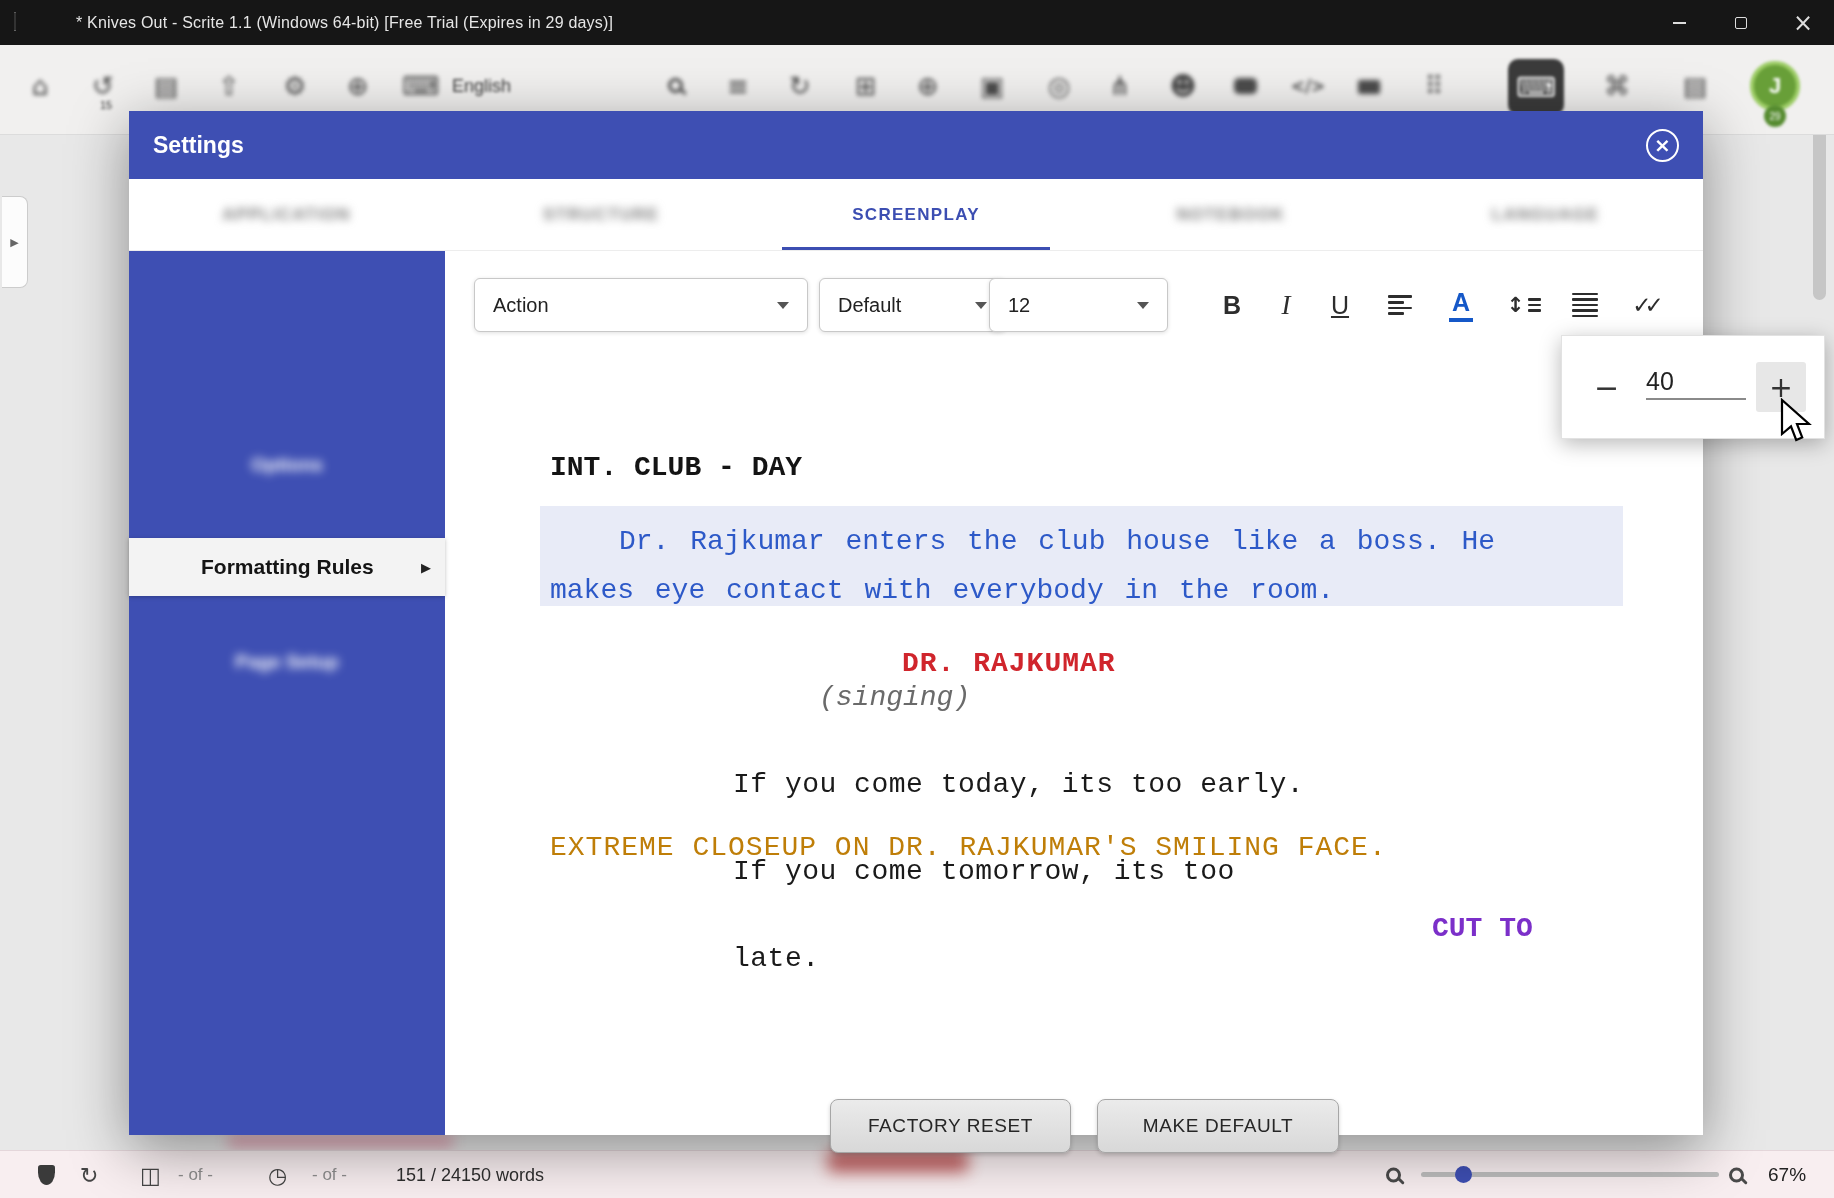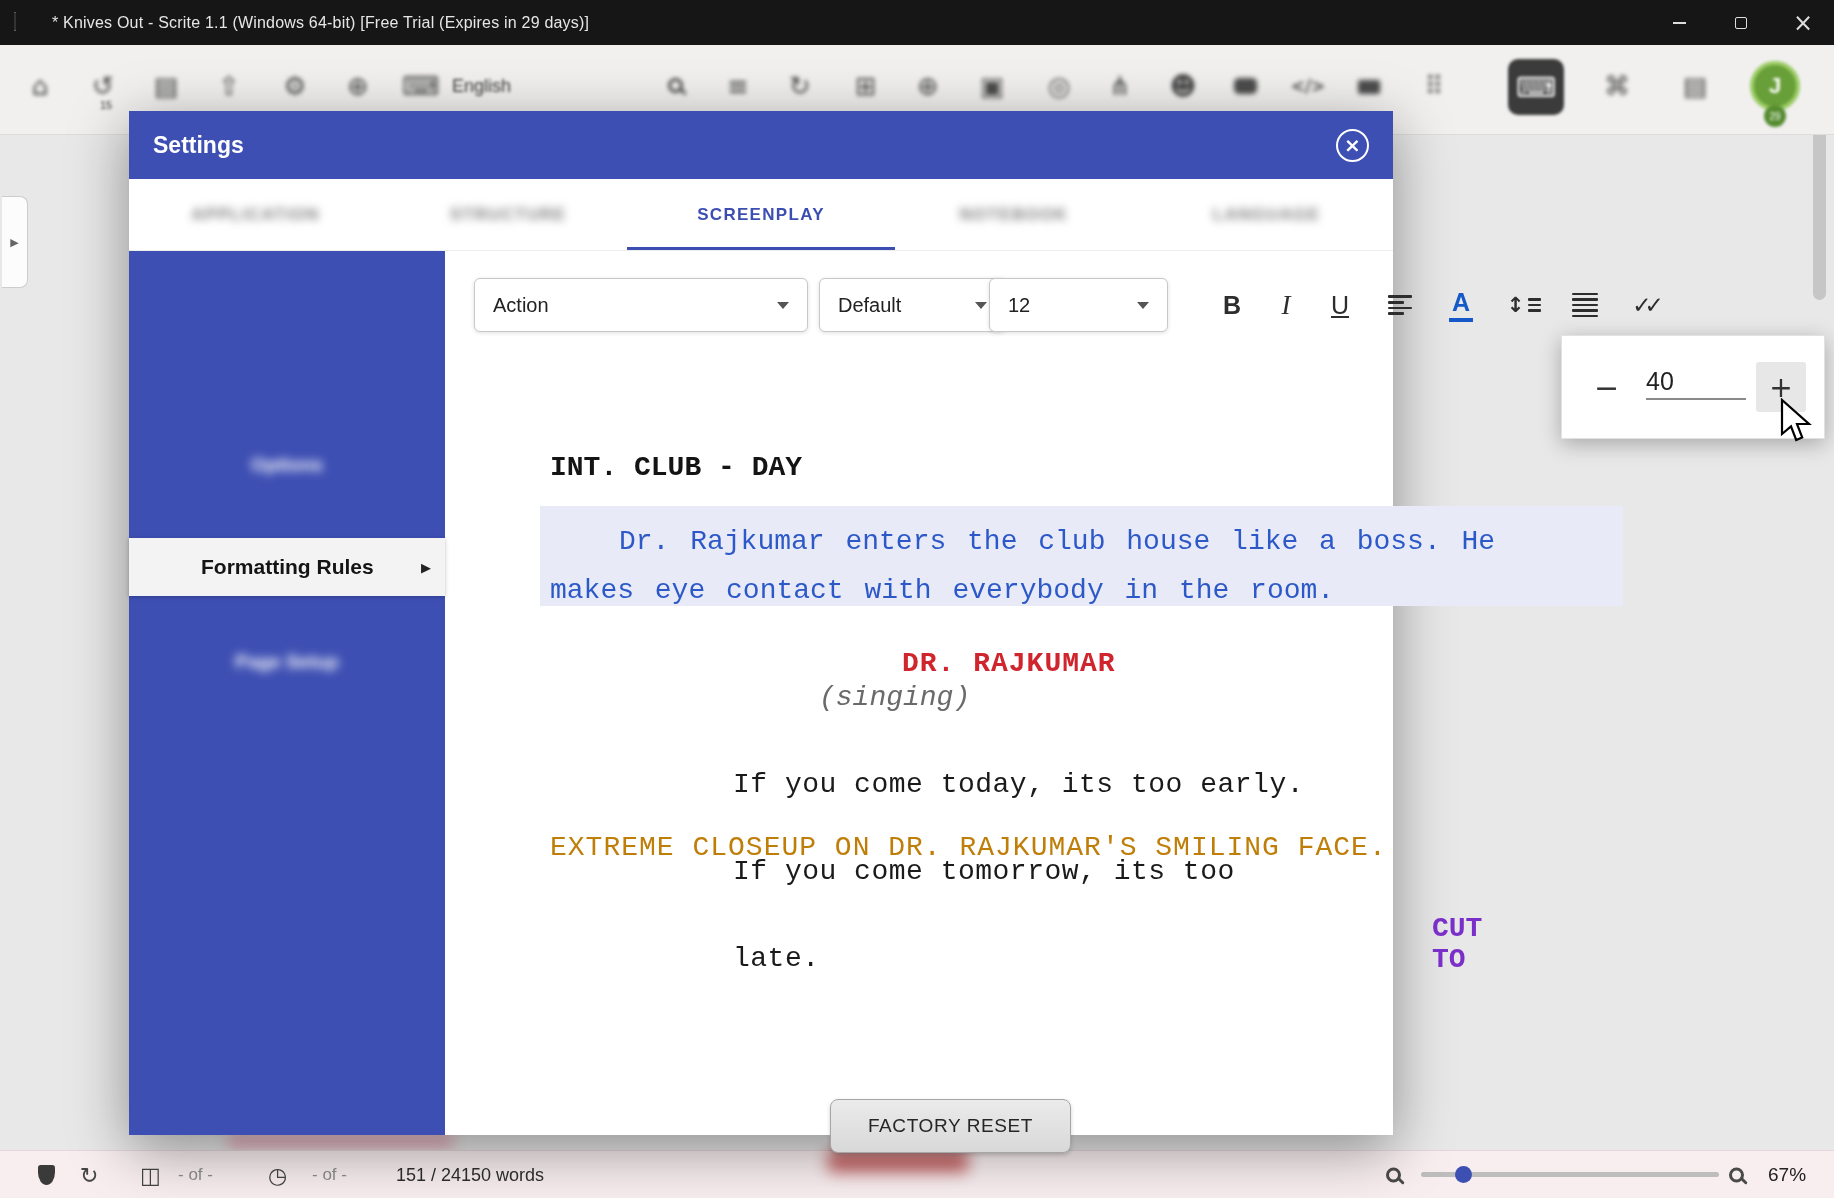--- a/index.html
+++ b/index.html
@@ -1,20 +1,20 @@
 <!DOCTYPE html>
 <html><head>
 <meta charset="utf-8">
 <style>
   * { margin:0; padding:0; box-sizing:border-box; }
   body { background:#555; font-family:"Liberation Sans", sans-serif; }
   .screen { position:relative; width:1834px; height:1198px; overflow:hidden; background:#e8e8e8; }
 
   
-  .titlebar { position:absolute; left:0; top:0; width:100%; height:45px; background:#161616; display:flex; align-items:center; z-index:4; }
+  .titlebar { position:absolute; left:0; top:0; width:100%; height:45px; background:#161616; display:flex; align-items:center; z-index:4;gap:24px; }
   .clapper { width:24px; height:20px; margin-left:14px; display:inline-block; }
   .clapper .top { width:24px; height:8px; background:repeating-linear-gradient(60deg,#e8e8e8 0 4px,#222 4px 8px); border-radius:2px 2px 0 0; }
   .clapper .bottom { width:24px; height:11px; background:#cfcfcf; border:1px solid #333; border-radius:0 0 2px 2px; }
   .win-title { color:#e6e6e6; font-size:16px; margin-left:14px; letter-spacing:.2px; }
   .wcontrols { margin-left:auto; display:flex; height:100%; }
   .wbtn { width:62px; height:100%; display:flex; align-items:center; justify-content:center; color:#ddd; }
   .glyph-min { width:13px; height:2px; background:#ddd; display:block; }
   .glyph-max { width:12px; height:12px; border:1.6px solid #ddd; display:block; border-radius:2px; }
   .glyph-close { font-size:24px; line-height:1; color:#ddd; font-family:"DejaVu Sans",sans-serif; }
 
@@ -47,21 +47,21 @@
   .sb-glyph { font-size:22px; color:#454545; font-family:"DejaVu Sans",sans-serif; cursor:pointer; }
   .sb-dim { font-size:17px; color:#8d8d8d; }
   .sb-words { font-size:18px; color:#2e2e2e; }
   .sb-mag { border-color:#4a4a4a; cursor:pointer; }
   .sb-mag::after { background:#4a4a4a; }
   .slider-track { position:absolute; left:1421px; top:1172px; width:298px; height:5px; background:#bdbdbd; border-radius:3px; z-index:3; cursor:pointer; }
   .slider-thumb { position:absolute; left:-8px; top:-6px; width:17px; height:17px; background:#3e4fb3; border-radius:50%; cursor:pointer; }
   .sb-zoom { font-size:19px; color:#222; }
 
   
-  .dialog { position:absolute; left:129px; top:111px; width:1264px; height:1024px; background:#fff; box-shadow:0 14px 55px rgba(0,0,0,.4); z-index:5; }
+  .dialog { position:absolute; left:129px; top:111px; width:1574px; height:1024px; background:#fff; box-shadow:0 14px 55px rgba(0,0,0,.4); z-index:5; }
   .dlg-header { position:absolute; left:0; top:0; width:100%; height:68px; background:#3e4fb3; display:flex; align-items:center; padding:0 24px; }
   .dlg-title { color:#fff; font-size:23px; font-weight:bold; }
   .dlg-close { margin-left:auto; width:33px; height:33px; border:2.5px solid #fff; border-radius:50%; display:flex; align-items:center; justify-content:center; color:#fff; font-size:20px; font-weight:bold; cursor:pointer; font-family:"DejaVu Sans",sans-serif; }
   .tabs { position:absolute; left:0; top:68px; width:100%; height:72px; display:flex; border-bottom:1px solid #ededed; background:#fff; }
   .tab { flex:1; display:flex; align-items:center; justify-content:center; font-size:17px; font-weight:600; letter-spacing:1.3px; color:#7c7c7c; cursor:pointer; position:relative; }
   .tab.blurred { filter:blur(4.5px); }
   .tab.active { color:#3c4eb2; }
   .tab.active::after { content:""; position:absolute; left:50%; transform:translateX(-50%); bottom:0; width:268px; height:3px; background:#3c4eb2; }
 
   .side { position:absolute; left:0; top:140px; width:316px; height:884px; background:#3e4fb3; }
@@ -275,20 +275,21 @@
     <div class="paren mono">(singing)</div>
     <div class="dialogue mono">
       <div>If you come today, its too early.</div>
       <div>If you come tomorrow, its too</div>
       <div>late.</div>
     </div>
     <div class="shot mono">EXTREME CLOSEUP ON DR. RAJKUMAR'S SMILING FACE.</div>
     <div class="transition mono">CUT TO</div>
 
     <div class="dlg-btn" style="left:701px; width:241px">FACTORY RESET</div>
+    <div class="dlg-btn" style="left:968px; width:242px">MAKE DEFAULT</div>
   </div>
 
   <div class="popup">
     <span class="pp-minus">−</span>
     <input class="pp-input" value="40" style="">
     <div class="pp-plus">
         <span>+</span>
       </div>
   </div>
 

